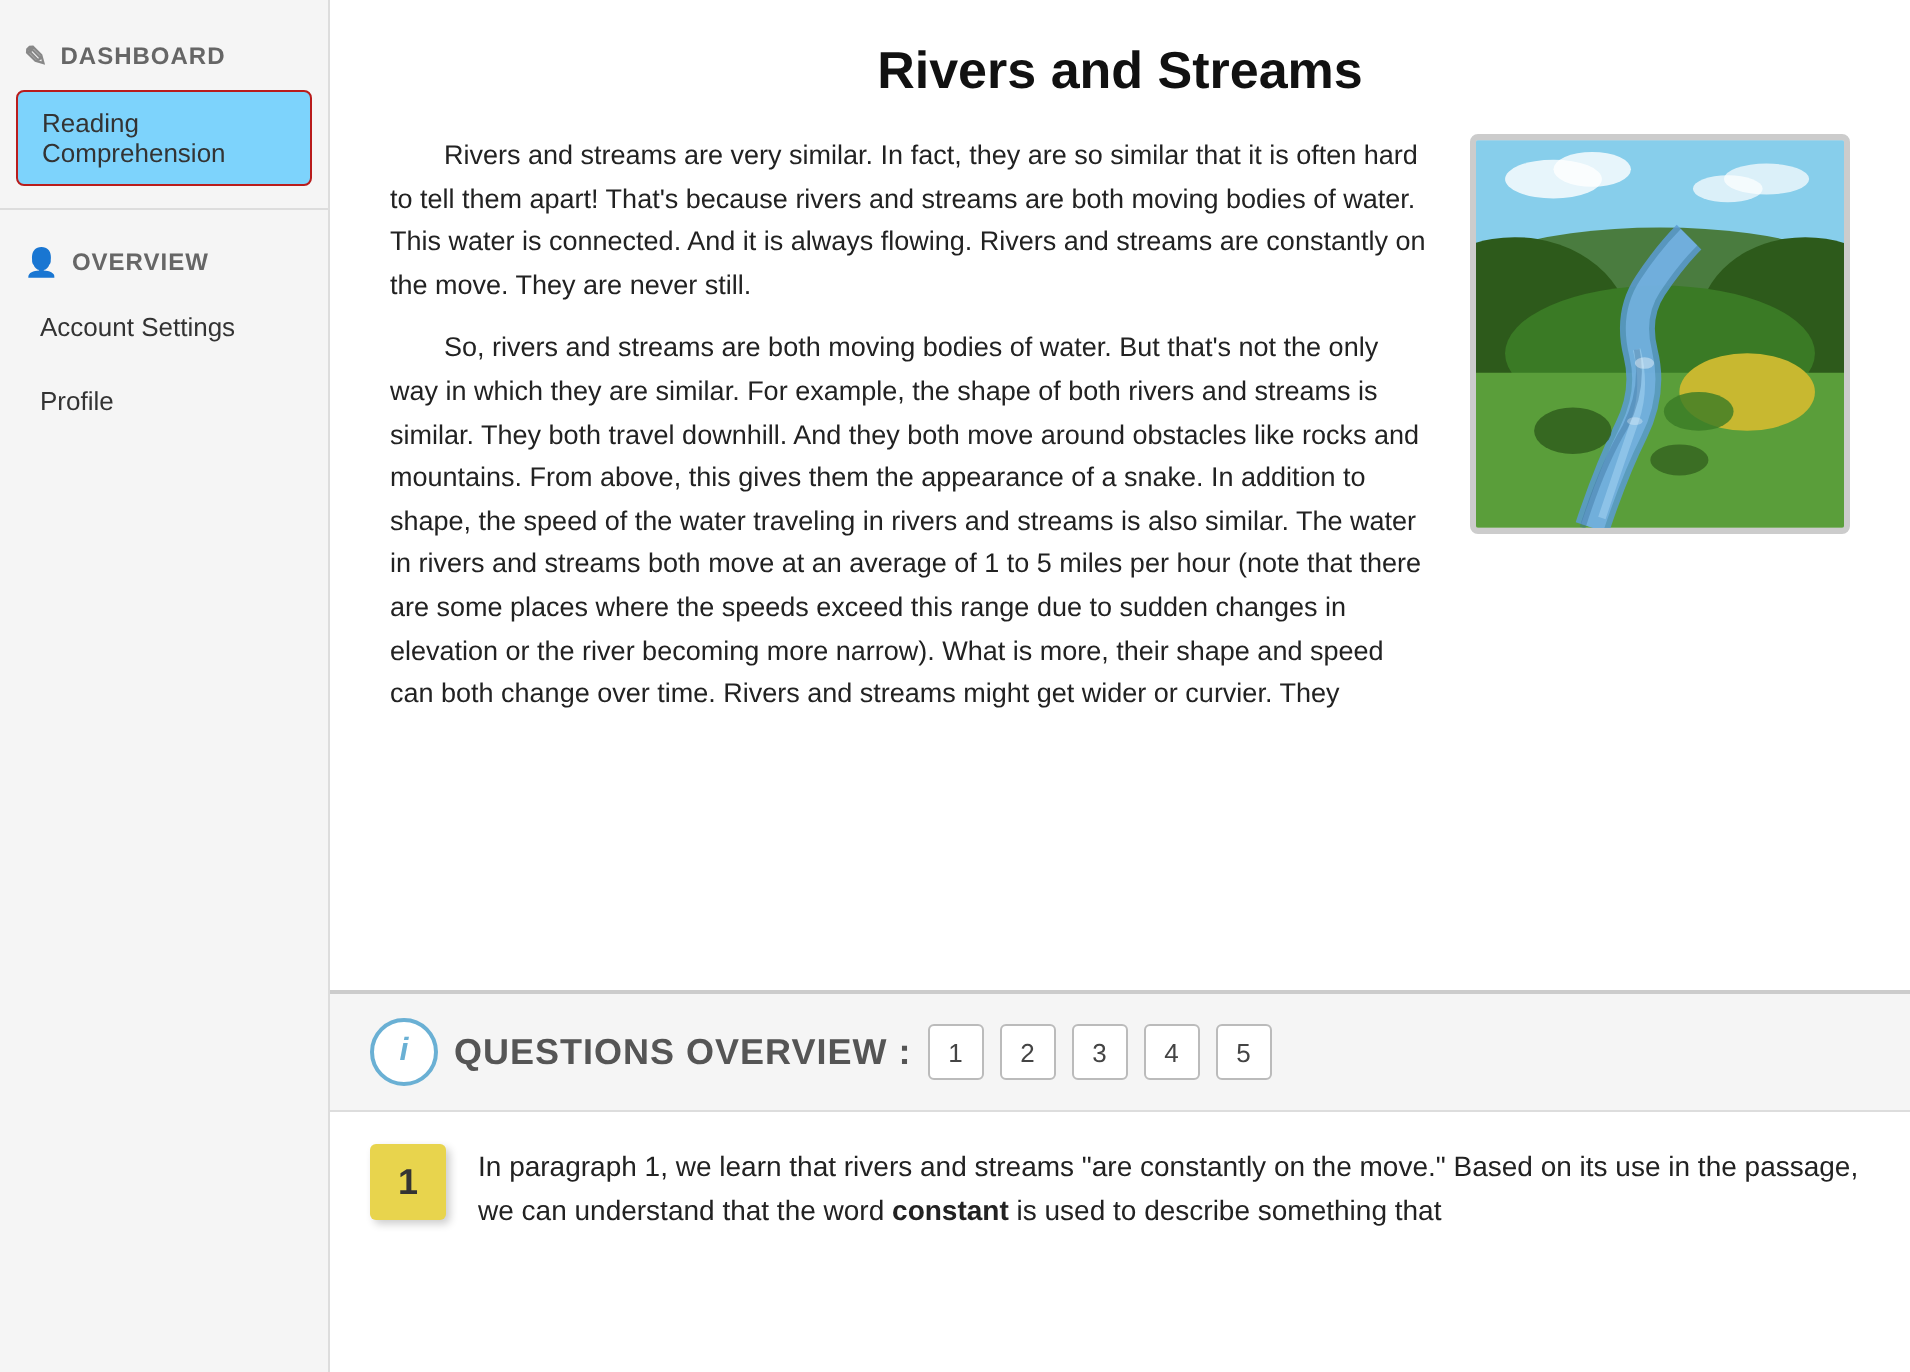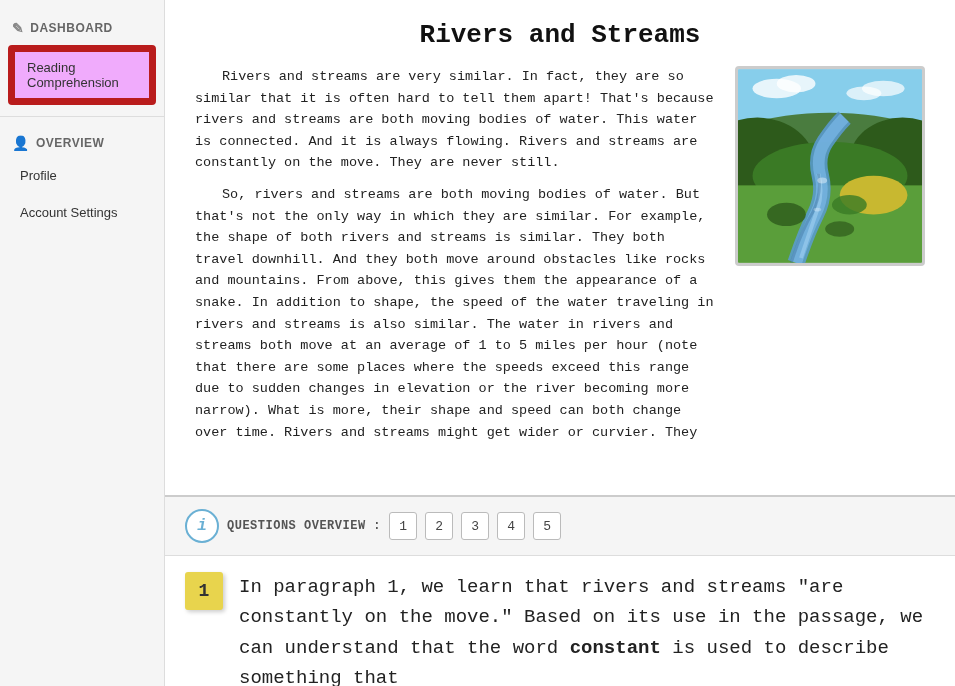--- a/index.html
+++ b/index.html
@@ -40,37 +40,36 @@
     .sidebar-nav-item {
       margin: 3px 8px;
       padding: 8px 12px;
       border-radius: 4px;
       cursor: pointer;
       font-size: 13px;
       color: #333;
       background: transparent;
     }
     .sidebar-nav-item.active {
-      background: #f0abfc;
-      border: 7px solid #b91c1c;
+      background: #7dd3fc;
+      border: 1px solid #b91c1c;
     }
     .sidebar-divider {
       border: none;
       border-top: 1px solid #ddd;
       margin: 8px 0;
     }
 
     
     .main-content {
       flex: 1;
       display: flex;
       flex-direction: column;
       overflow: hidden;
       background: #fff;
-      font-family: Liberation Mono, monospace;
     }
 
     
     .reading-panel {
       flex: 1;
       overflow-y: scroll;
       padding: 20px 30px 20px 30px;
       border-bottom: 2px solid #ccc;
       position: relative;
     }
@@ -133,21 +132,21 @@
       align-items: center;
       justify-content: center;
       color: #6ab0d4;
       font-style: italic;
       font-weight: bold;
       font-size: 16px;
       background: #fff;
       flex-shrink: 0;
     }
     .questions-label {
-      font-size: 12px;
+      font-size: 18px;
       font-weight: bold;
       color: #555;
       letter-spacing: 0.5px;
       text-transform: uppercase;
     }
     .question-number-btn {
       width: 28px;
       height: 28px;
       border: 1px solid #bbb;
       background: #fff;
@@ -181,21 +180,21 @@
       display: flex;
       align-items: center;
       justify-content: center;
       font-size: 18px;
       font-weight: bold;
       color: #333;
       flex-shrink: 0;
       box-shadow: 2px 2px 4px rgba(0,0,0,0.2);
     }
     .question-text {
-      font-size: 19px;
+      font-size: 14px;
       line-height: 1.6;
       color: #222;
     }
     .question-text strong {
       font-weight: bold;
     }
 
     
     .reading-panel::-webkit-scrollbar,
     .question-panel::-webkit-scrollbar {
@@ -226,25 +225,25 @@
   </div>
 
   <hr class="sidebar-divider">
 
   <div class="sidebar-section-header">
     <span class="icon">👤</span>
     <span>OVERVIEW</span>
   </div>
 
   <div class="sidebar-nav-item">
+    <span>Account Settings</span>
+  </div>
+
+  <div class="sidebar-nav-item">
     <span>Profile</span>
-  </div>
-
-  <div class="sidebar-nav-item">
-    <span>Account Settings</span>
   </div>
 </div>
 
 <div class="main-content">
 
   <div class="reading-panel">
     <h1 class="reading-title">Rivers and Streams</h1>
 
     <div class="reading-body">
       <div class="reading-text">

